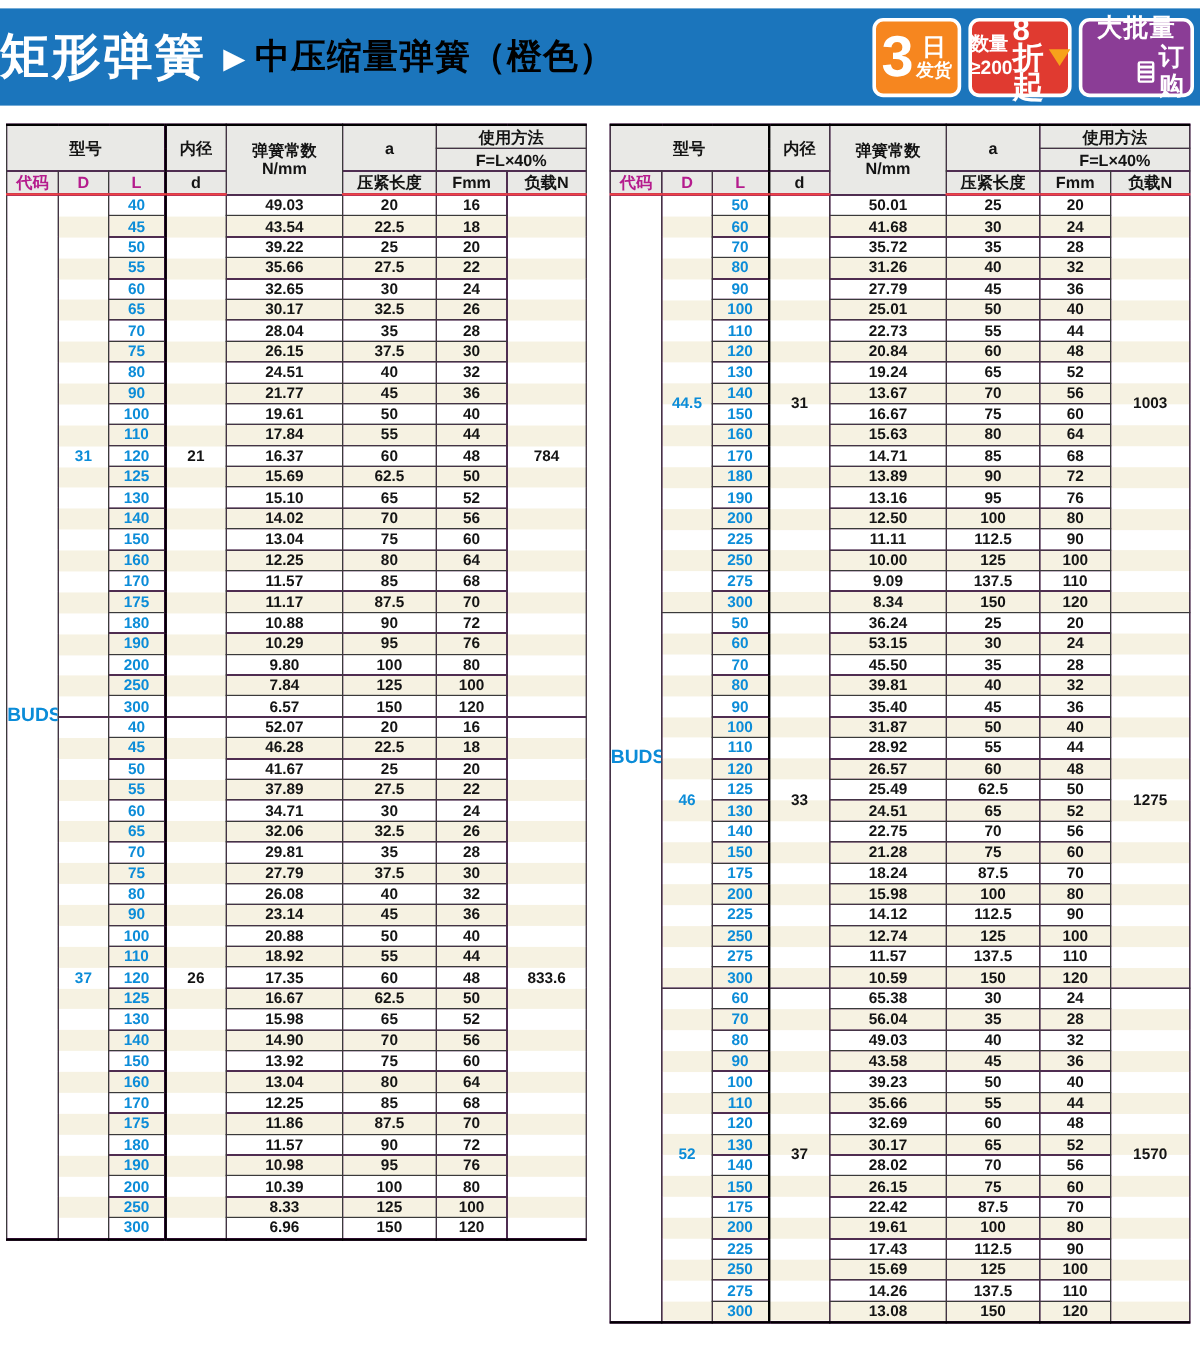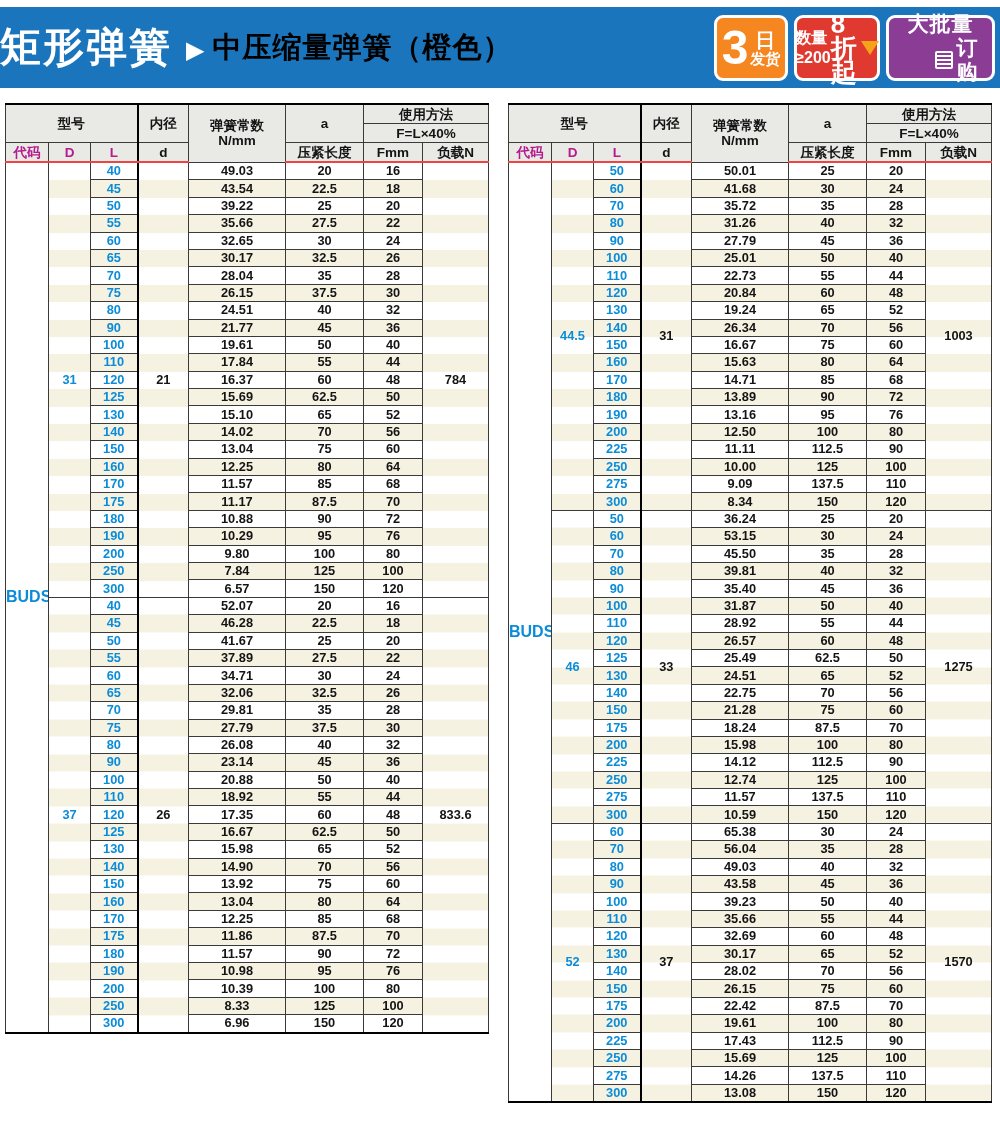--- a/index.html
+++ b/index.html
@@ -27,21 +27,21 @@
   .badge-fast .stack .u1{font-size:20px;line-height:22px;}
   .badge-fast .stack .u2{font-size:15px;line-height:16px;}
   .badge-discount{background:#e03a30;width:86px;flex-direction:row;}
   .badge-discount .l1{font-size:16px;line-height:20px;}
   .badge-discount .l2{display:flex;align-items:center;font-size:26px;line-height:24px;}
   .down-arrow{
     width:0;height:0;margin-left:4px;
     border-left:9px solid transparent;border-right:9px solid transparent;
     border-top:14px solid #f7a21b;
   }
-  .badge-bulk{background:#8b3d96;width:109px;flex-direction:column;}
+  .badge-bulk{background:#8b3d96;width:96px;flex-direction:column;}
   .badge-bulk .l1{font-size:21px;line-height:24px;letter-spacing:1px;}
   .badge-bulk .l2{display:flex;align-items:center;font-size:21px;line-height:24px;padding-left:46px;}
   .form-icon{
     width:16px;height:14px;margin-right:4px;border:2px solid #fff;border-radius:2px;
     background:repeating-linear-gradient(#8b3d96 0 2px,#fff 2px 4px);
   }
   
   table.spec{
     position:absolute;border-collapse:collapse;table-layout:fixed;width:483px;
     background:#701a75;
@@ -532,21 +532,21 @@
           <td class="rc">48</td>
         </tr>
         <tr>
           <td class="blue thickR rw">130</td>
           <td class="rw">19.24</td>
           <td class="rw">65</td>
           <td class="rw">52</td>
         </tr>
         <tr>
           <td class="blue thickR rc">140</td>
-          <td class="rc">26.34</td>
+          <td class="rc">13.67</td>
           <td class="rc">70</td>
           <td class="rc">56</td>
         </tr>
         <tr>
           <td class="blue thickR rw">150</td>
           <td class="rw">16.67</td>
           <td class="rw">75</td>
           <td class="rw">60</td>
         </tr>
         <tr>

